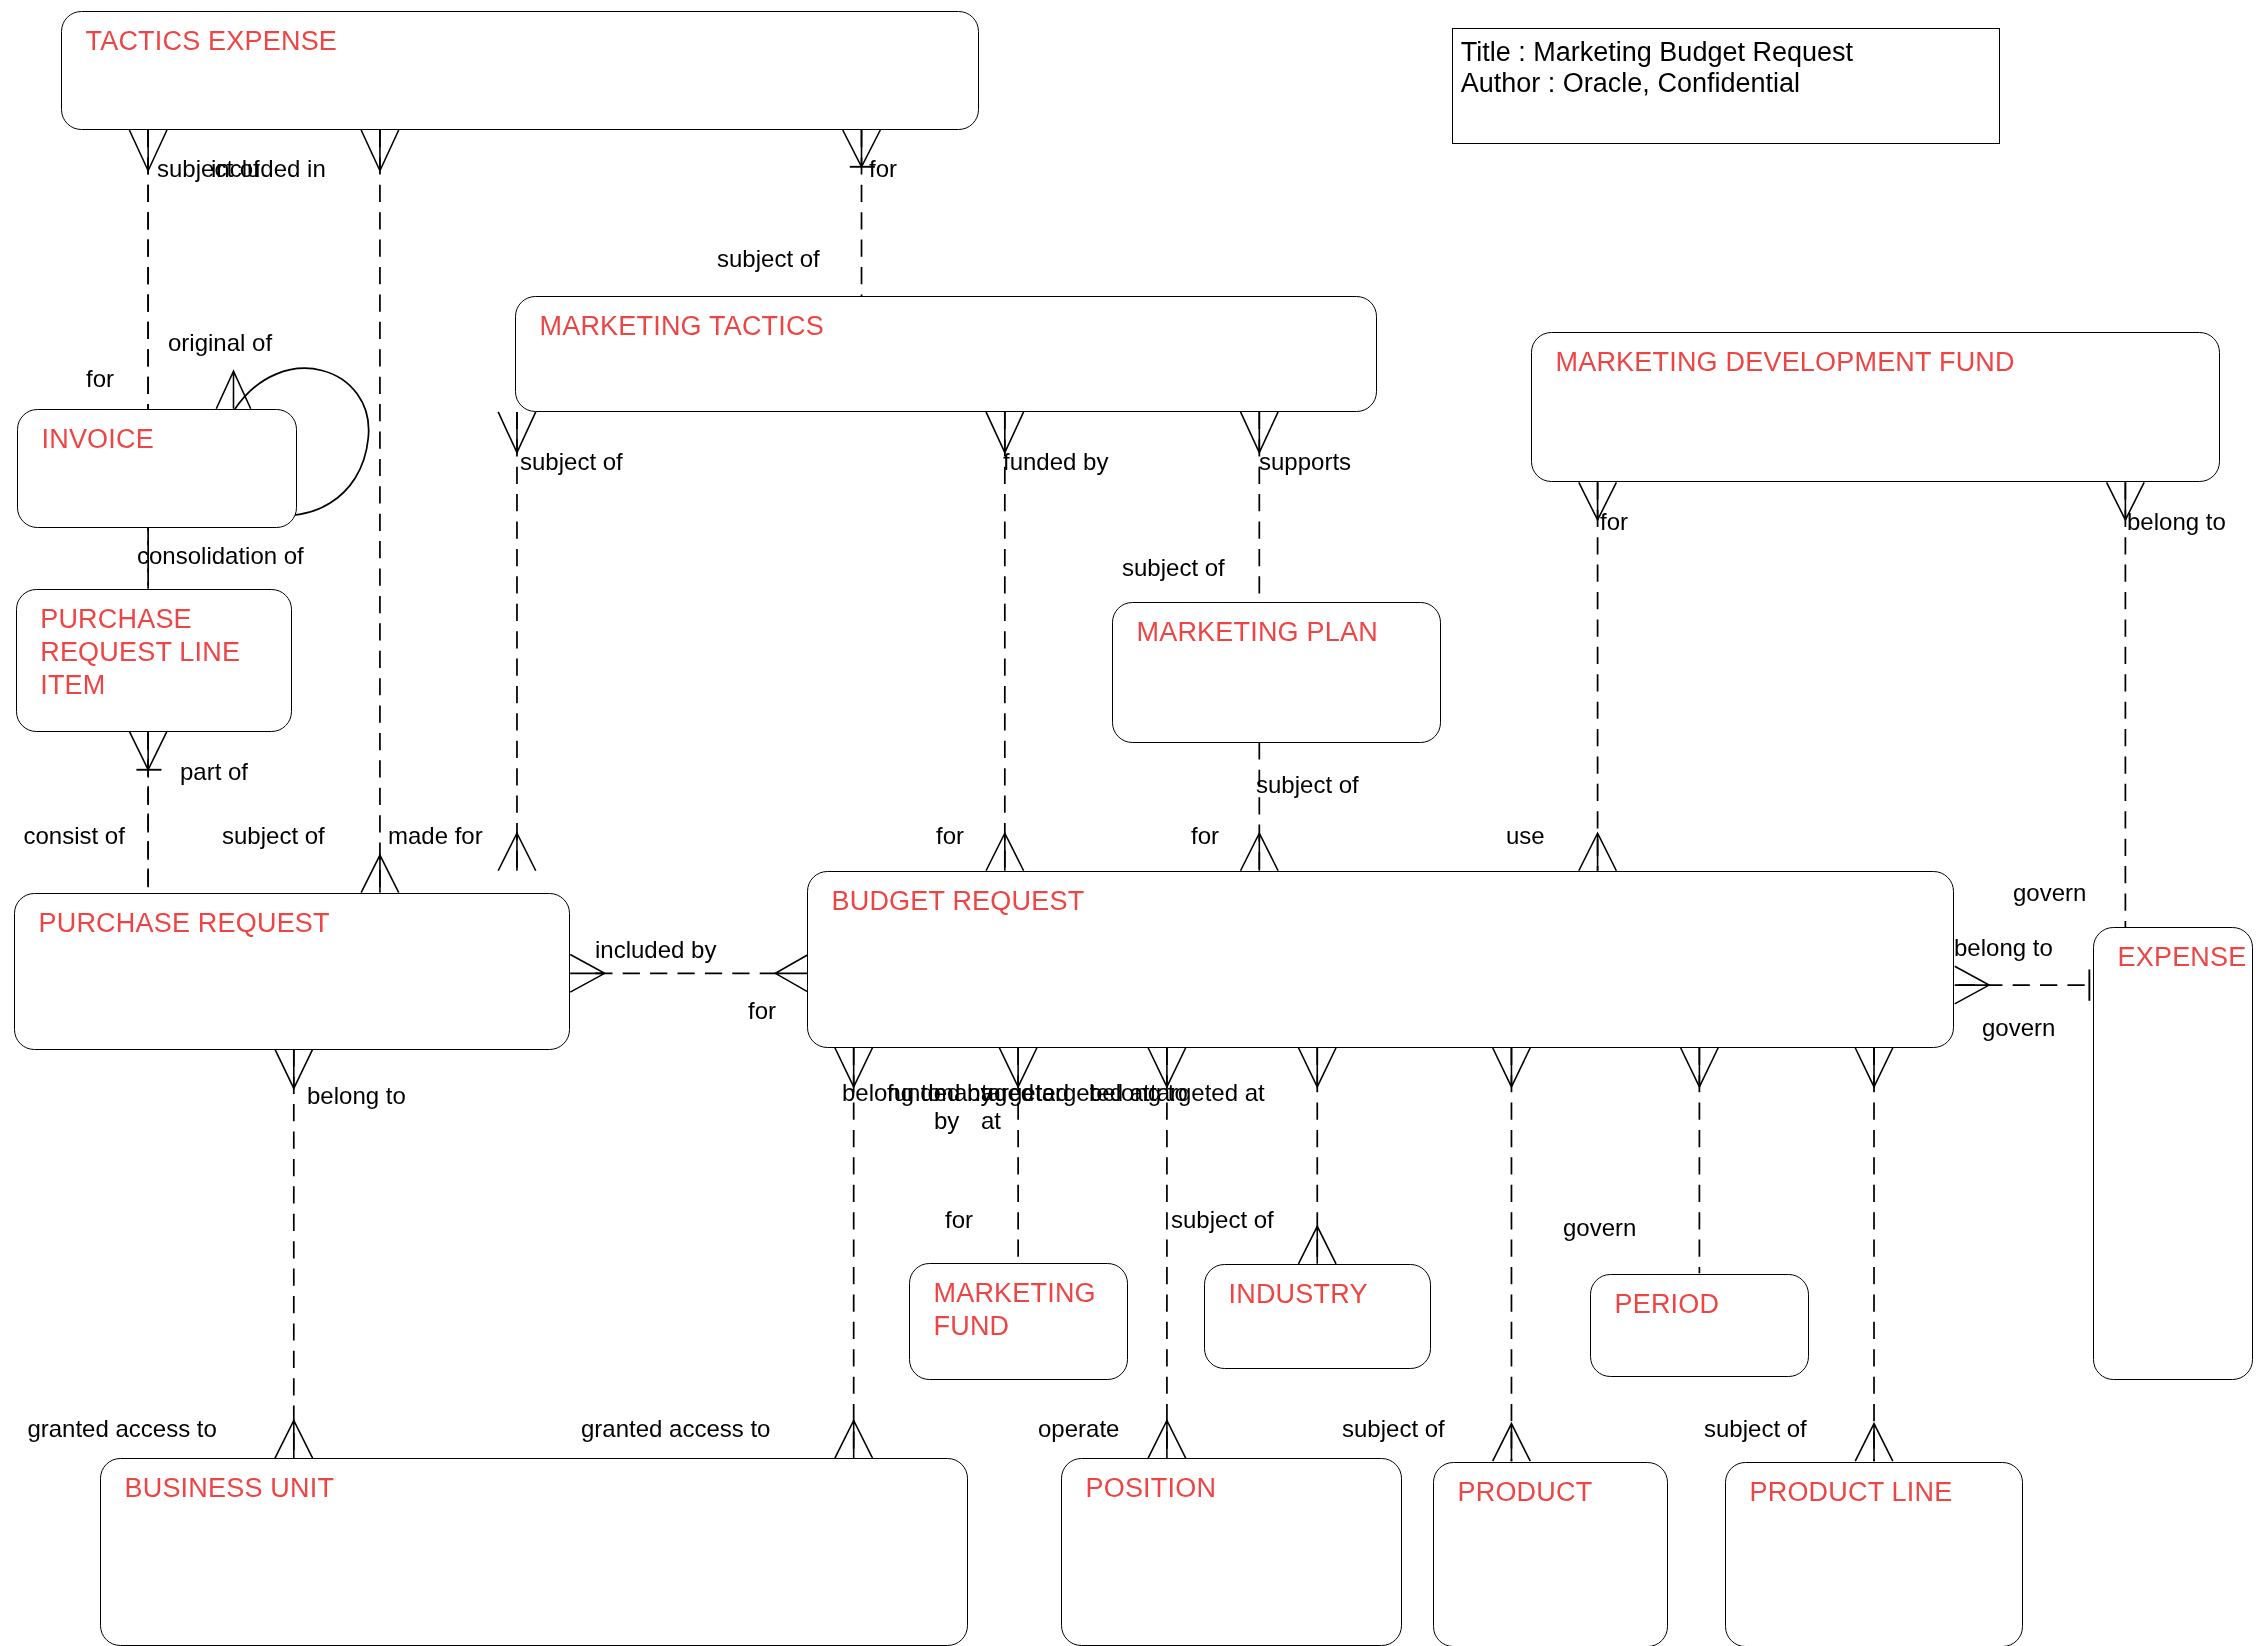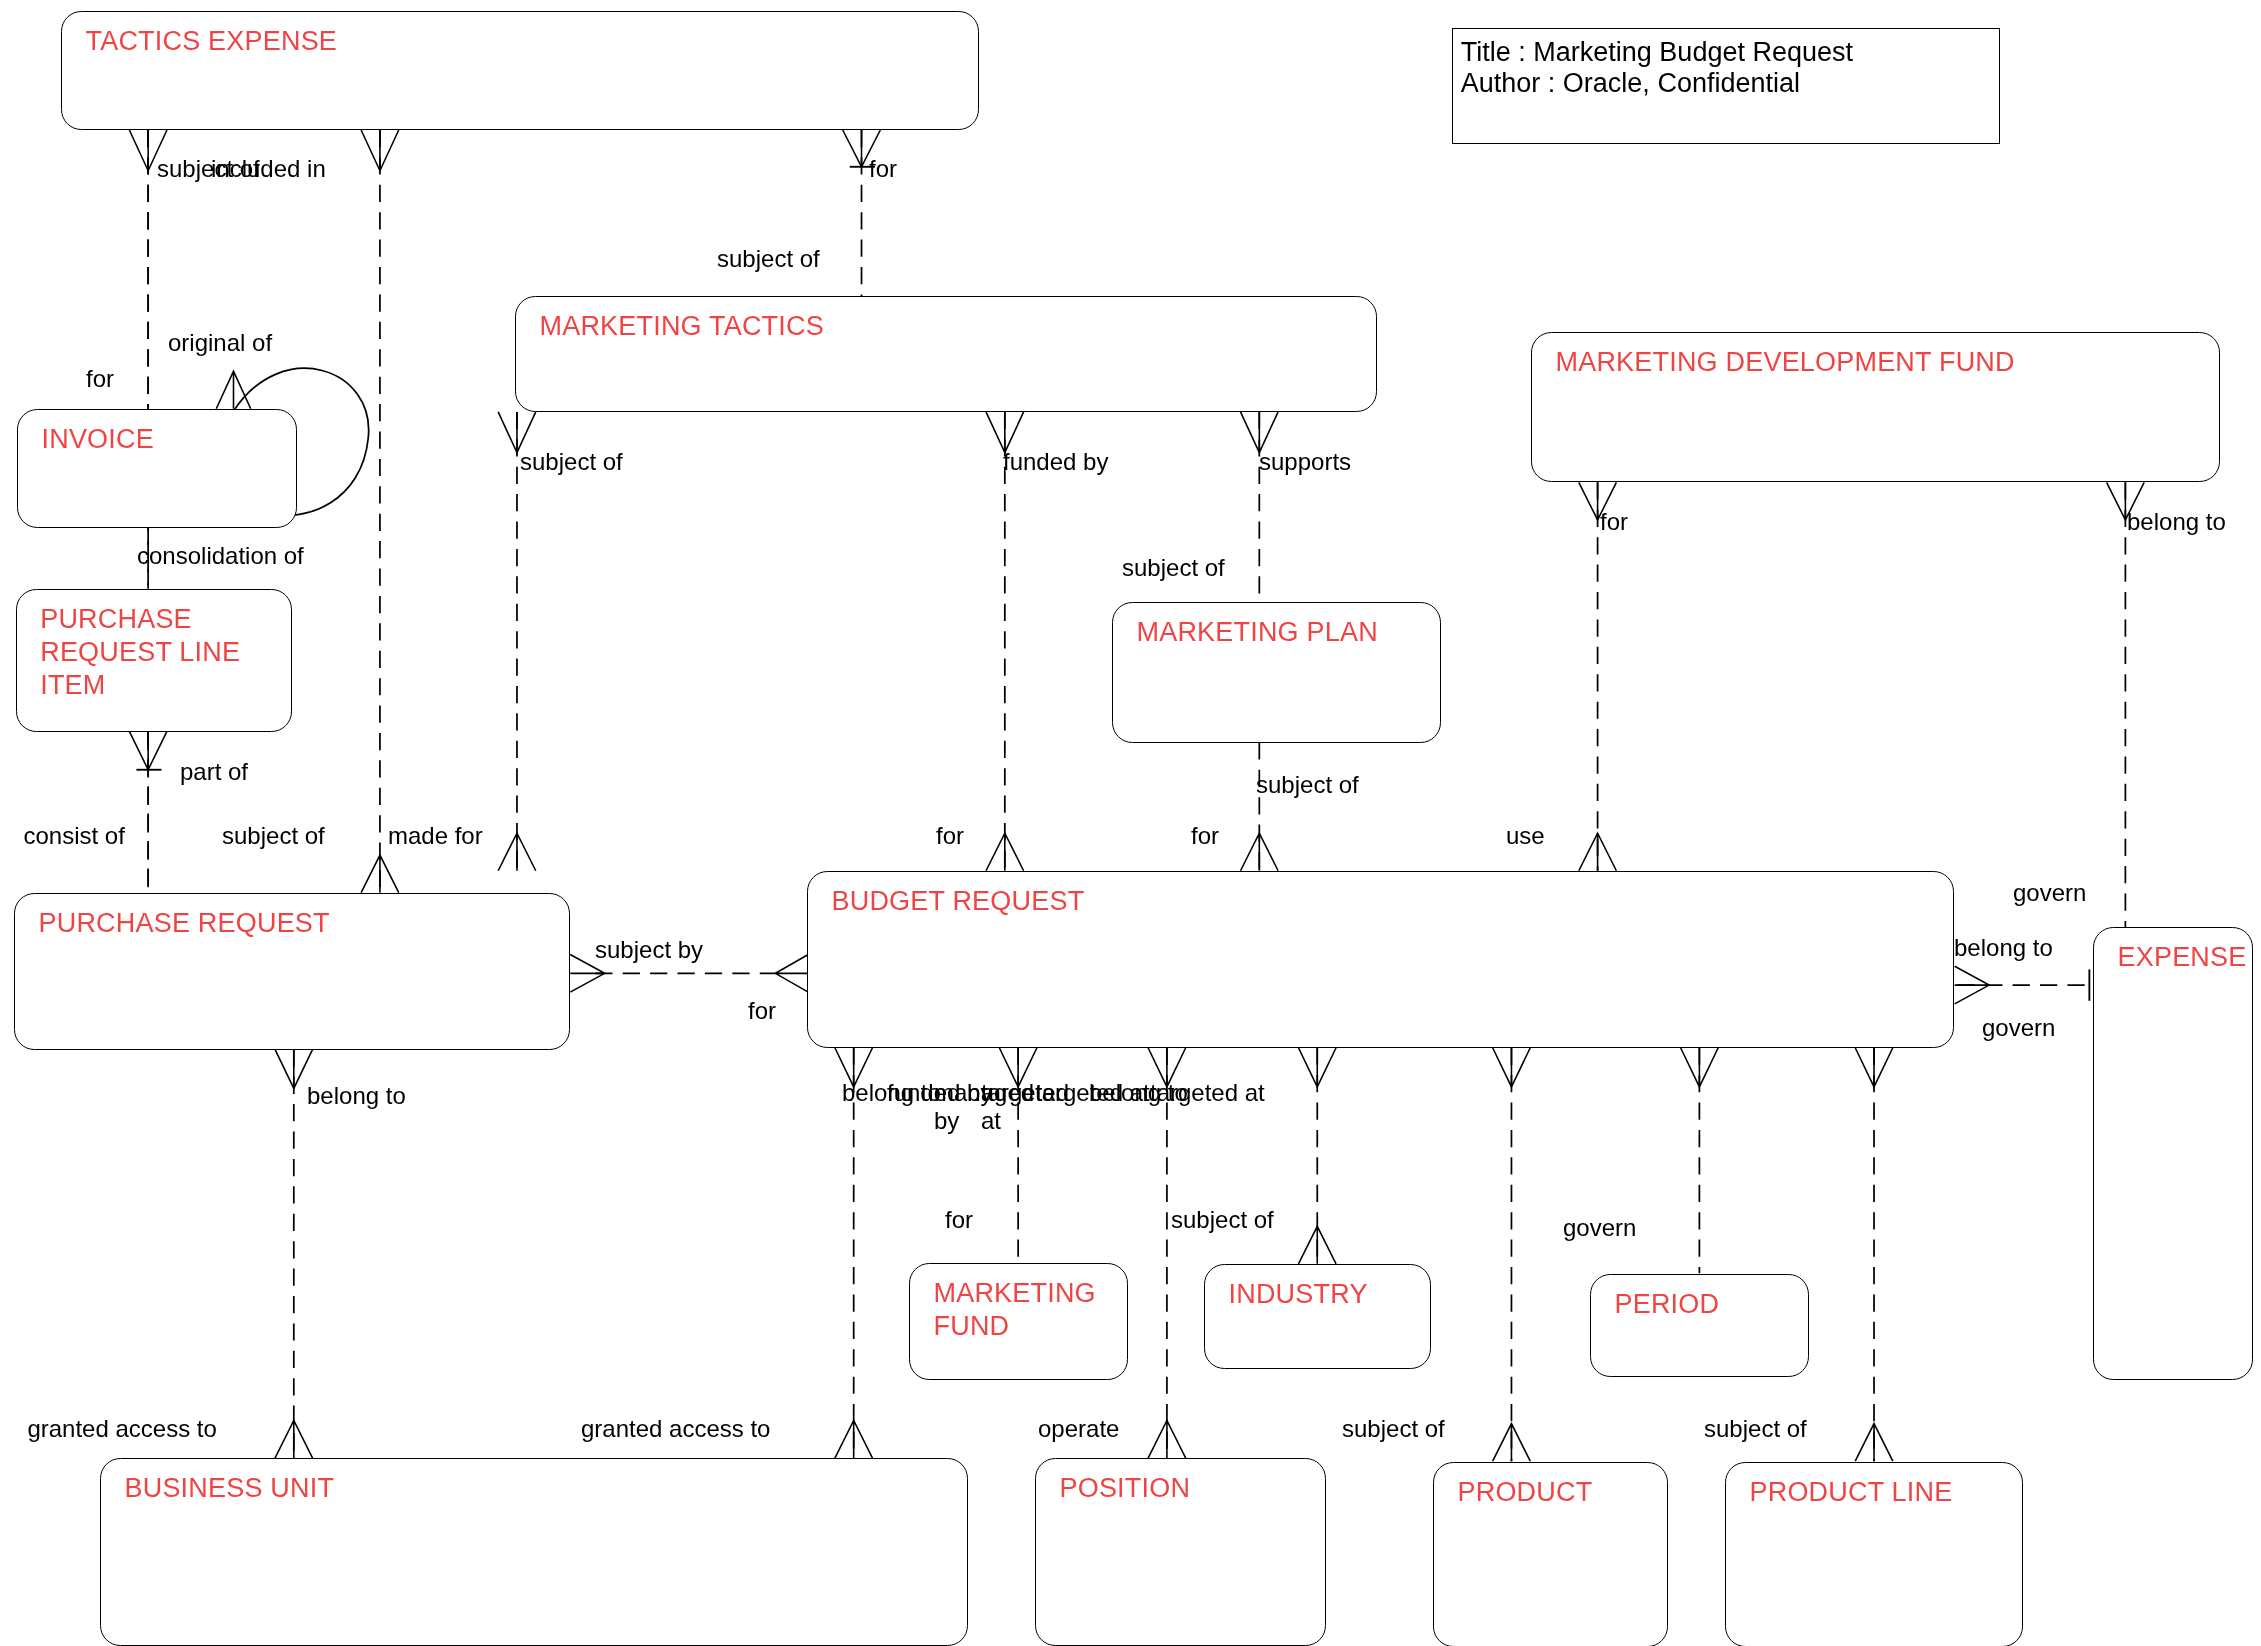--- a/index.html
+++ b/index.html
@@ -165,21 +165,21 @@
       </div>
       <div class="entity" style="left: 1204px; top: 1264px; width: 227px; height: 105px;">
         <div class="ename">INDUSTRY</div>
       </div>
       <div class="entity" style="left: 1590px; top: 1274px; width: 219px; height: 103px;">
         <div class="ename">PERIOD</div>
       </div>
       <div class="entity" style="left: 100px; top: 1458px; width: 868px; height: 188px;">
         <div class="ename">BUSINESS UNIT</div>
       </div>
-      <div class="entity" style="left: 1035px; top: 1458px; width: 291px; height: 188px;">
+      <div class="entity" style="left: 1061px; top: 1458px; width: 341px; height: 188px;">
         <div class="ename">POSITION</div>
       </div>
       <div class="entity" style="left: 1433px; top: 1462px; width: 235px; height: 185px; padding-left: 8px;">
         <div class="ename">PRODUCT</div>
       </div>
       <div class="entity" style="left: 1725px; top: 1462px; width: 298px; height: 185px;">
         <div class="ename">PRODUCT LINE</div>
       </div>
     </div>
 
@@ -198,21 +198,21 @@
       <div class="rellabel" style="left: 137px; top: 542px;">consolidation of</div>
       <div class="rellabel" style="left: 1122px; top: 554px;">subject of</div>
       <div class="rellabel" style="left: 180px; top: 758px;">part of</div>
       <div class="rellabel" style="left: 1256px; top: 771px;">subject of</div>
       <div class="rellabel" style="left: 23.5px; top: 822px;">consist of</div>
       <div class="rellabel" style="left: 222px; top: 822px;">subject of</div>
       <div class="rellabel" style="left: 388px; top: 822px;">made for</div>
       <div class="rellabel" style="left: 936px; top: 822px;">for</div>
       <div class="rellabel" style="left: 1191px; top: 822px;">for</div>
       <div class="rellabel" style="left: 1506px; top: 822px;">use</div>
-      <div class="rellabel" style="left: 595px; top: 936px;">subject by</div>
+      <div class="rellabel" style="left: 595px; top: 936px;">included by</div>
       <div class="rellabel" style="left: 748px; top: 997px;">for</div>
       <div class="rellabel" style="left: 2013px; top: 879px;">govern</div>
       <div class="rellabel" style="left: 1954px; top: 934px;">belong to</div>
       <div class="rellabel" style="left: 1982px; top: 1014px;">govern</div>
       <div class="rellabel" style="left: 842px; top: 1079px;">belong to</div>
       <div class="rellabel" style="left: 887px; top: 1079px;">funded by</div>
       <div class="rellabel" style="left: 934px; top: 1079px;">managed
 by</div>
       <div class="rellabel" style="left: 981px; top: 1079px;">targeted
 at</div>

